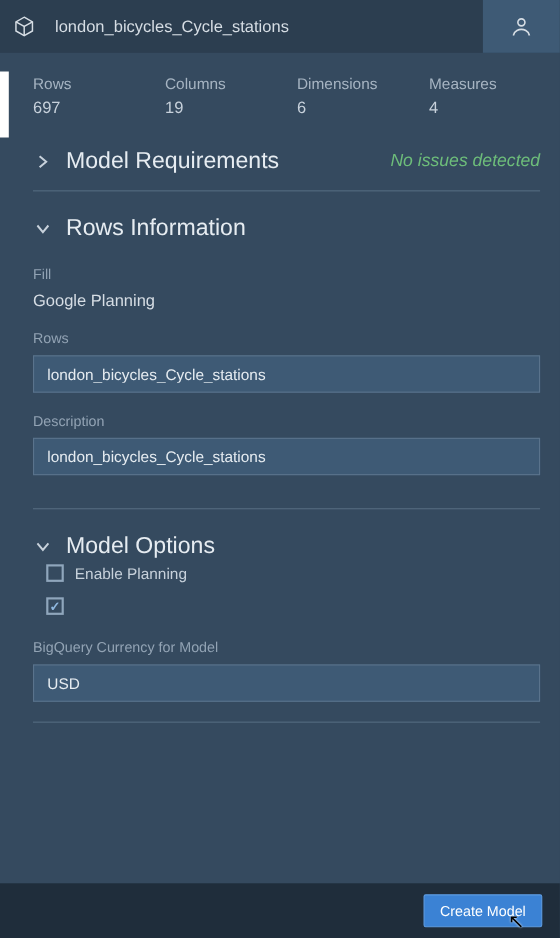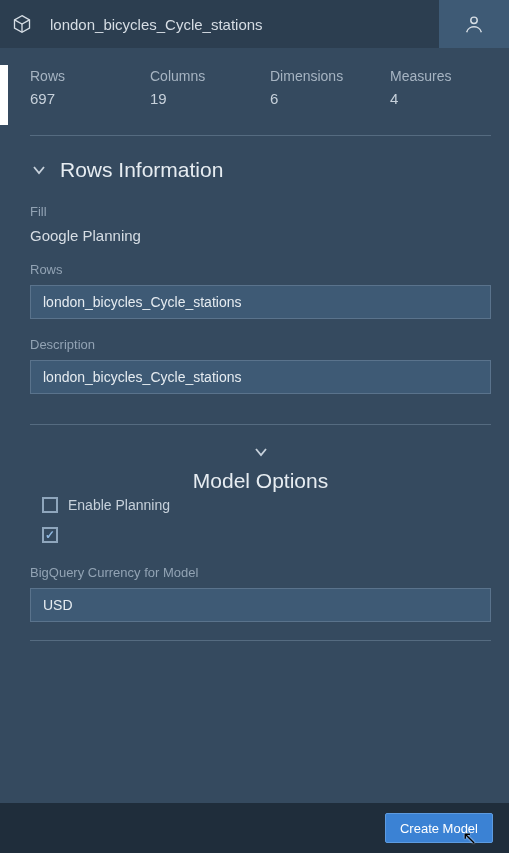--- a/index.html
+++ b/index.html
@@ -216,20 +216,29 @@
     <div class="stat">
       <span class="stat-label">Dimensions</span>
       <span class="stat-value">6</span>
     </div>
     <div class="stat">
       <span class="stat-label">Measures</span>
       <span class="stat-value">4</span>
     </div>
   </div>
 
+  <div class="section-header">
+    <span class="chev">
+      <svg width="10" height="12" viewBox="0 0 10 12">
+          <path d="M2 1 L8 6 L2 11" fill="none" stroke="#c7d1db" stroke-width="1.8"></path>
+        </svg>
+    </span>
+    <span class="section-title">Model Requirements</span>
+    <span class="status-ok">No issues detected</span>
+  </div>
   <hr class="sep">
 
   <div class="section-header" style="margin-bottom:22px;">
     <span class="chev">
       <svg width="12" height="10" viewBox="0 0 12 10">
           <path d="M1 2 L6 8 L11 2" fill="none" stroke="#c7d1db" stroke-width="1.8"></path>
         </svg>
     </span>
     <span class="section-title">Rows Information</span>
   </div>
@@ -244,21 +253,21 @@
     <input class="text-input" type="text" value="london_bicycles_Cycle_stations" style="">
   </div>
 
   <div class="field-group" style="margin-bottom:30px;">
     <div class="field-label">Description</div>
     <input class="text-input" type="text" value="london_bicycles_Cycle_stations" style="">
   </div>
 
   <hr class="sep" style="margin-top:0;">
 
-  <div class="section-header" style="flex-direction:column;">
+  <div class="section-header" style="">
     <span class="chev">
       <svg width="12" height="10" viewBox="0 0 12 10">
           <path d="M1 2 L6 8 L11 2" fill="none" stroke="#c7d1db" stroke-width="1.8"></path>
         </svg>
     </span>
     <span class="section-title">Model Options</span>
   </div>
 
   <div class="checkbox-row">
     <div class="checkbox"></div>

